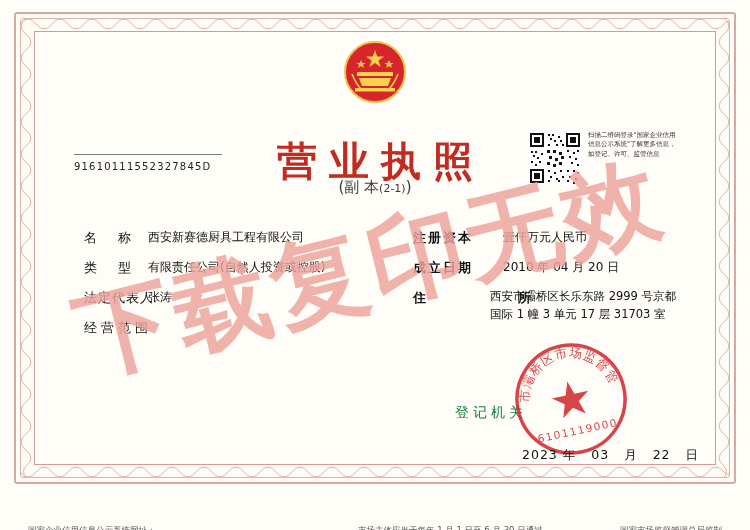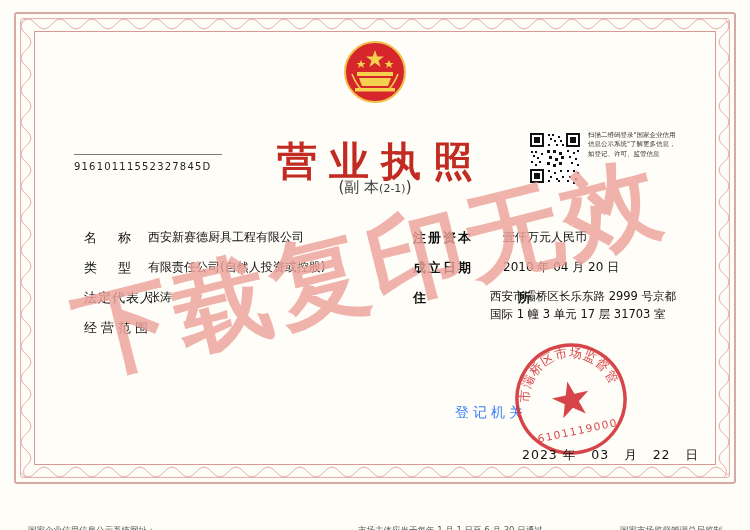--- a/index.html
+++ b/index.html
@@ -108,21 +108,21 @@
   .lbl-capital{left:413px;top:229px;letter-spacing:2px;font-weight:bold;}
   .val-capital{left:503px;top:229px;}
   .lbl-estab{left:413px;top:259px;letter-spacing:2px;font-weight:bold;}
   .val-estab{left:503px;top:259px;}
   .lbl-addr{left:413px;top:289px;letter-spacing:22px;font-weight:bold;}
   .val-addr{left:490px;top:287px;width:190px;font-size:11.5px;line-height:1.6;}
 
   
   .reg-label{
     position:absolute;left:455px;top:404px;
-    font-size:14px;color:#3b82f6;letter-spacing:4px;white-space:nowrap;
+    font-size:14px;color:#15803d;letter-spacing:4px;white-space:nowrap;
   }
   .date-line{
     position:absolute;left:522px;top:447px;
     font-size:12.5px;color:#111;white-space:nowrap;
     letter-spacing:1px;
   }
   .date-line span.num{padding:0 10px;margin-top:32px;}
 
   
   .seal{

